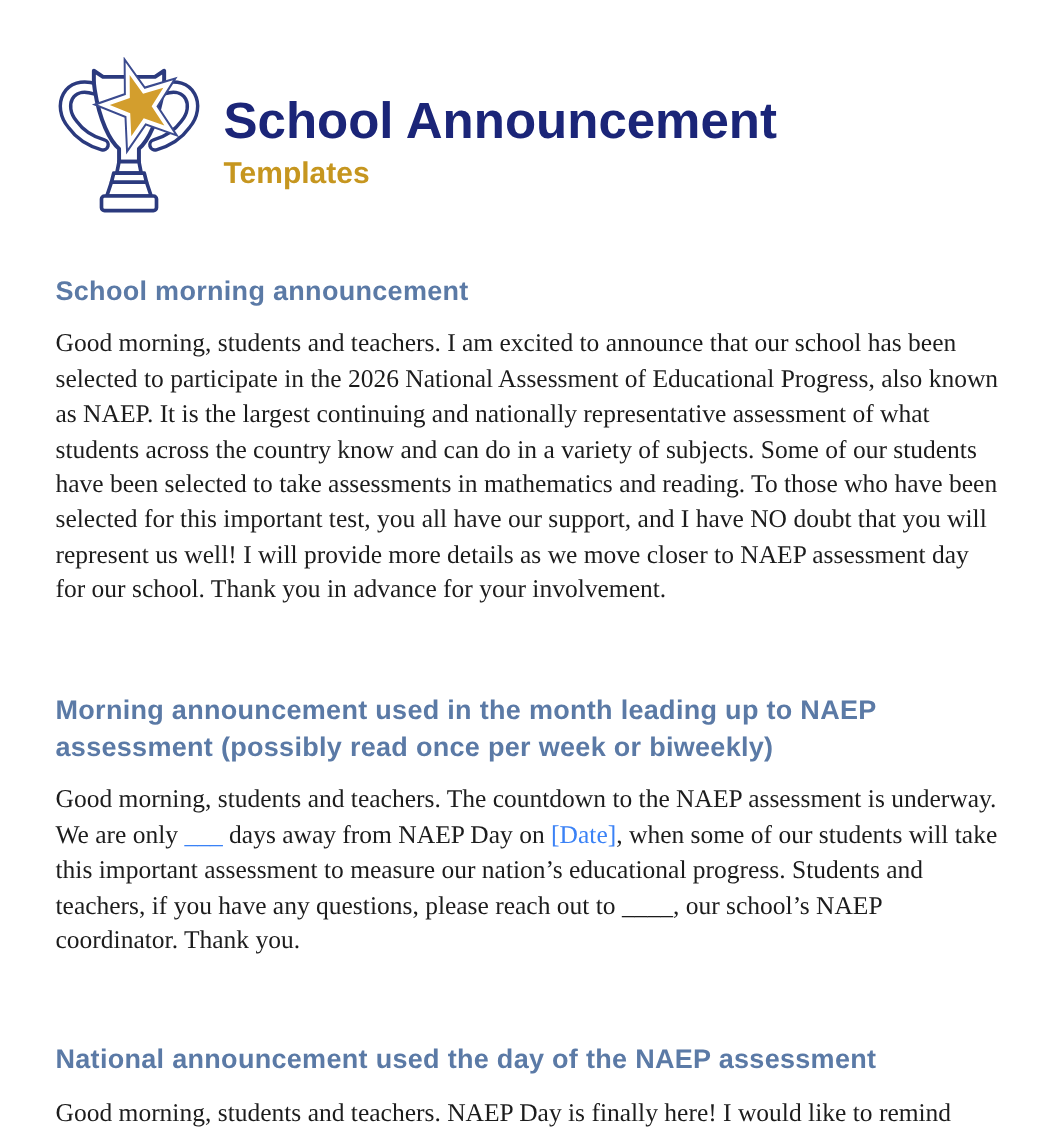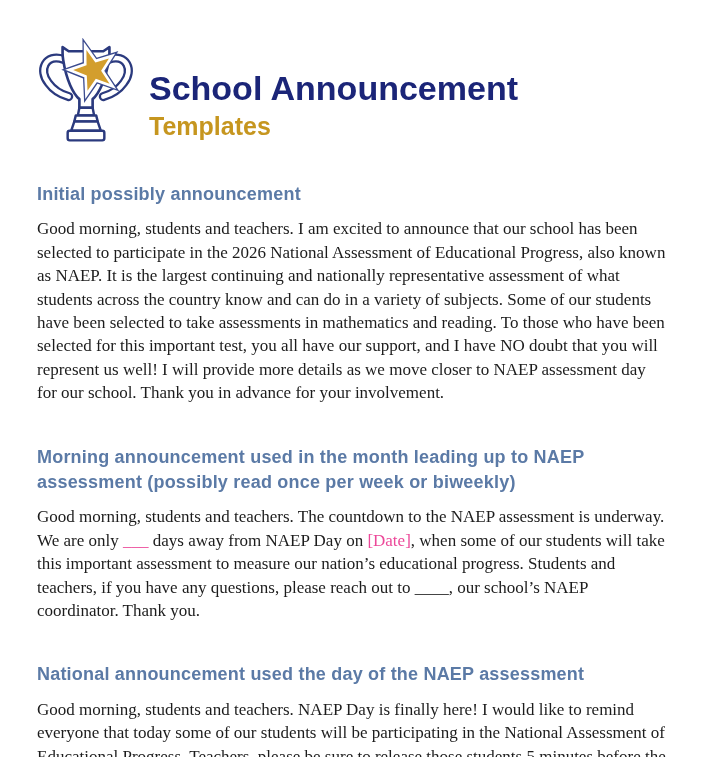--- a/index.html
+++ b/index.html
@@ -13,21 +13,21 @@
     font-family: "Liberation Serif", serif;
     overflow: hidden;
   }
   .page {
     box-sizing: border-box;
     width: 703px;
     padding: 38px 34px 0 37px;
   }
   .doc-header {
     display: flex;
-    align-items: center;
+    align-items: flex-start;
     gap: 12px;
     margin-left: -2px;
   }
   .trophy-wrap {
     width: 102px;
     height: 110px;
     flex: 0 0 auto;
   }
   .trophy-wrap svg { width: 102px; height: 110px; display: block; }
   .title-block { padding-top: 26px; }
@@ -35,46 +35,46 @@
     font-family: "Liberation Sans", sans-serif;
     font-weight: 700;
     font-size: 34px;
     line-height: 1.05;
     color: #1B2578;
     margin: 0;
   }
   .doc-subtitle {
     font-family: "Liberation Sans", sans-serif;
     font-weight: 700;
-    font-size: 25px;
+    font-size: 20px;
     color: #C6961F;
     margin-top: 5px;
   }
   .section-heading {
     font-family: "Liberation Sans", sans-serif;
     font-weight: 700;
     font-size: 18px;
     line-height: 1.4;
     letter-spacing: 0.2px;
     color: #5B7AA6;
     margin: 0 0 10px 0;
     max-width: 640px;
   }
   .section { margin: 0; }
   .section.first .section-heading { margin-top: 34px; }
-  .section:not(.first) .section-heading { margin-top: 40px; }
+  .section:not(.first) .section-heading { margin-top: 56px; }
   .section-body {
     font-family: "Liberation Serif", serif;
     font-size: 17px;
     line-height: 1.38;
     color: #1c1c1c;
     margin: 0;
     max-width: 632px;
   }
-  .red { color: #ec4899; margin-top: 48px; }
+  .red { color: #3b82f6; margin-top: 48px; }
 </style>
 </head>
 <body>
 
 <div class="page">
 
   <header class="doc-header">
     <div class="trophy-wrap">
       <svg viewBox="0 0 100 108" xmlns="http://www.w3.org/2000/svg" aria-hidden="true">
 
@@ -101,21 +101,21 @@
         </g>
       </svg>
     </div>
     <div class="title-block">
       <h1 class="doc-title">School Announcement</h1>
       <div class="doc-subtitle">Templates</div>
     </div>
   </header>
 
   <section class="section first">
-    <h2 class="section-heading">Initial possibly announcement</h2>
+    <h2 class="section-heading">School morning announcement</h2>
     <p class="section-body">Good morning, students and teachers. I am excited to announce that our school has been selected to participate in the 2026 National Assessment of Educational Progress, also known as NAEP. It is the largest continuing and nationally representative assessment of what students across the country know and can do in a variety of subjects. Some of our students have been selected to take assessments in mathematics and reading. To those who have been selected for this important test, you all have our support, and I have NO doubt that you will represent us well! I will provide more details as we move closer to NAEP assessment day for our school. Thank you in advance for your involvement.</p>
   </section>
 
   <section class="section">
     <h2 class="section-heading">Morning announcement used in the month leading up to NAEP assessment (possibly read once per week or biweekly)</h2>
     <p class="section-body"><span>Good morning, students and teachers. The countdown to the NAEP assessment is underway. We are only </span><span class="red">___</span><span> days away from NAEP Day on </span><span class="red">[Date]</span><span>, when some of our students will take this important assessment to measure our nation’s educational progress. Students and teachers, if you have any questions, please reach out to ____, our school’s NAEP coordinator. Thank you.</span></p>
   </section>
 
   <section class="section">
     <h2 class="section-heading">National announcement used the day of the NAEP assessment</h2>

